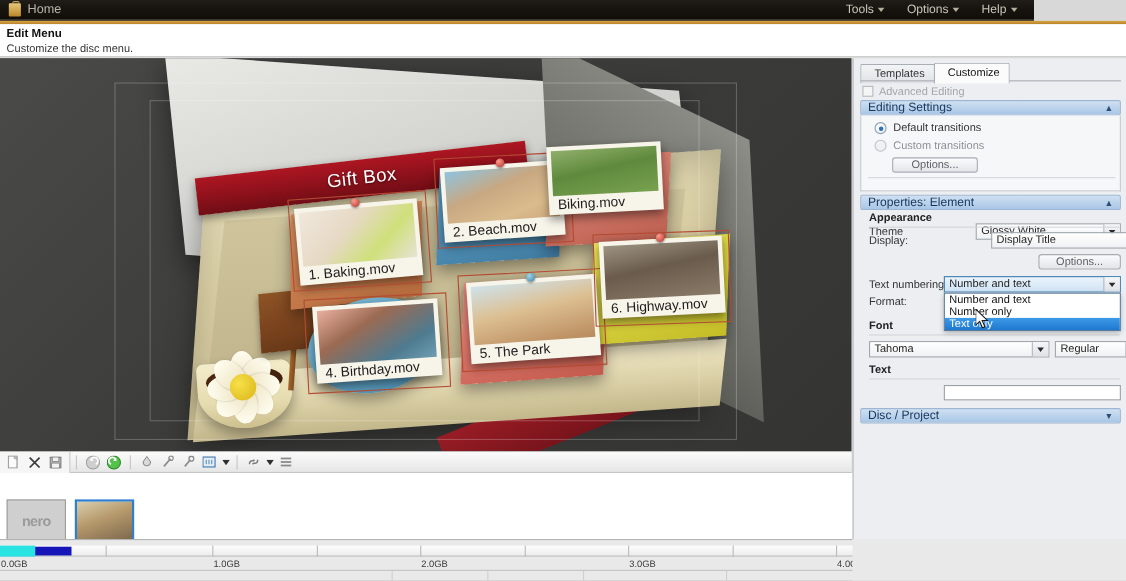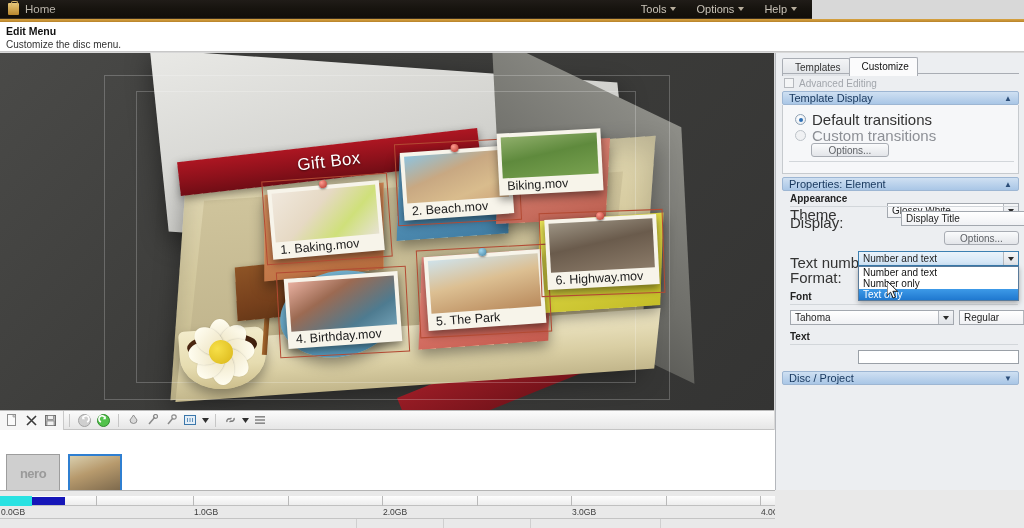--- a/index.html
+++ b/index.html
@@ -8,21 +8,21 @@
     font-family: "Liberation Sans", sans-serif;
     font-size: 11px;
     background:#d8d8d8;
     color:#1a1a1a;
     -webkit-font-smoothing: antialiased;
   }
   #app { position:relative; width:1024px; height:528px; }
 
   
   .titlebar{
-    position:absolute; left:0; top:0; width:812px; height:19px;
+    position:absolute; left:0; top:0; width:940px; height:19px;
     background:linear-gradient(to bottom,#201c18 0%,#17140f 45%,#110e0a 100%);
     border-bottom:1px solid #3a2f20;
     display:flex; align-items:center;gap:20px;
   }
   .tb-home{ display:flex; align-items:center; gap:6px; padding-left:8px; }
   .tb-home-ico{
     width:11px; height:12px; position:relative;
     background:linear-gradient(#e8c87a,#b9872c); border-radius:1px;
   }
   .tb-home-ico:after{
@@ -223,21 +223,21 @@
     display:flex; align-items:center; padding:0 6px; color:#16365c;
     font-size:11px;
   }
   .sect-head .chev{ margin-left:auto; font-size:8px; color:#2b4d78; }
   .sect-body{
     position:absolute; left:6px; width:237px; background:#f6f7f9;
     border:1px solid #c6cace; border-top:none;
   }
 
   .row{ position:absolute; display:flex; align-items:center; }
-  .lbl{ font-size:15px; color:#333; }
+  .lbl{ font-size:10px; color:#333; }
   .lbl.gray{ color:#8d9096; }
   .radio{ width:11px;height:11px;border-radius:50%;border:1px solid #8fa2b5; background:radial-gradient(circle at 40% 35%,#fff,#e2e7ee); position:relative; }
   .radio.on:after{ content:""; position:absolute; left:2.5px; top:2.5px; width:4px;height:4px;border-radius:50%; background:#2f6fb5; }
   .radio.off{ border-color:#bdc3c9; background:#f0f1f3; }
 
   .btn{
     border:1px solid #a8acb3; border-radius:3px;
     background:linear-gradient(#fafbfc,#e3e5e9);
     font-size:10px; color:#5e6166; display:flex;align-items:center;justify-content:center;
     cursor:default;
@@ -545,21 +545,21 @@
       </div>
     </div>
     <div class="tabline"></div>
 
     <div class="advrow">
       <span class="chk"></span>
       <span class="advlbl">Advanced Editing</span>
     </div>
 
     <div class="sect-head" style="top:38px;">
-      <span>Template Display</span>
+      <span>Editing Settings</span>
       <span class="chev">▲</span>
     </div>
     <div class="sect-body" style="top:52px; height:69px;">
       <div class="row" style="left:12px; top:6px; gap:6px;">
         <span class="radio on"></span>
         <span class="lbl">Default transitions</span>
       </div>
       <div class="row" style="left:12px; top:22px; gap:6px;">
         <span class="radio off"></span>
         <span class="lbl gray">Custom transitions</span>

